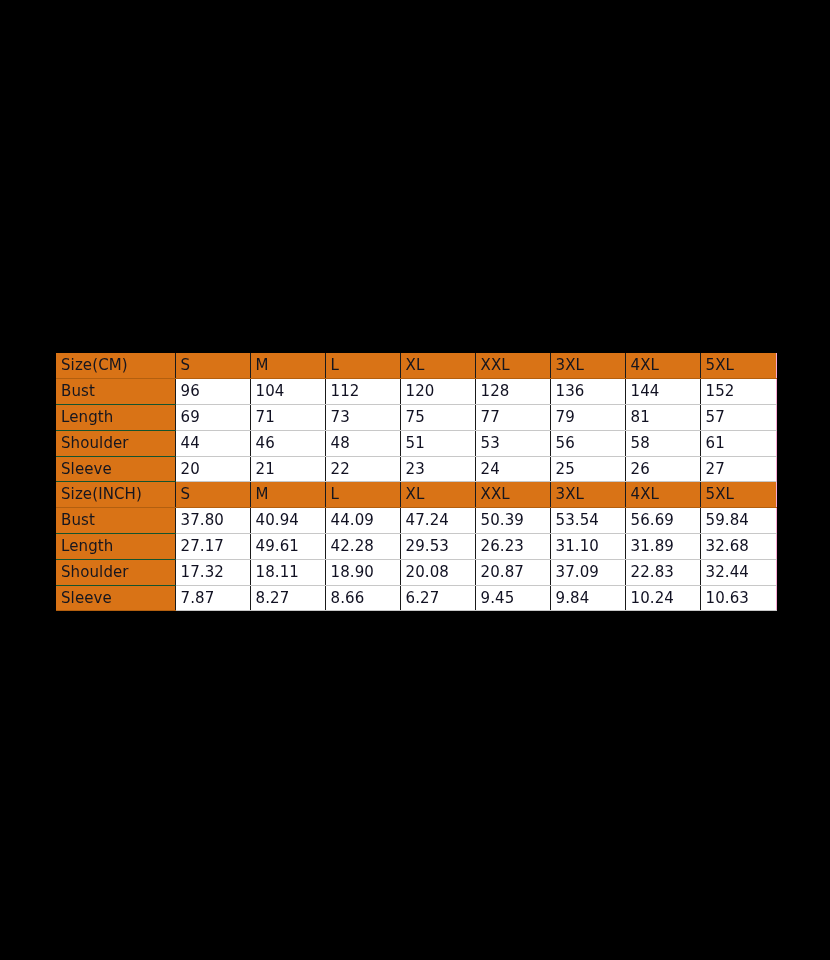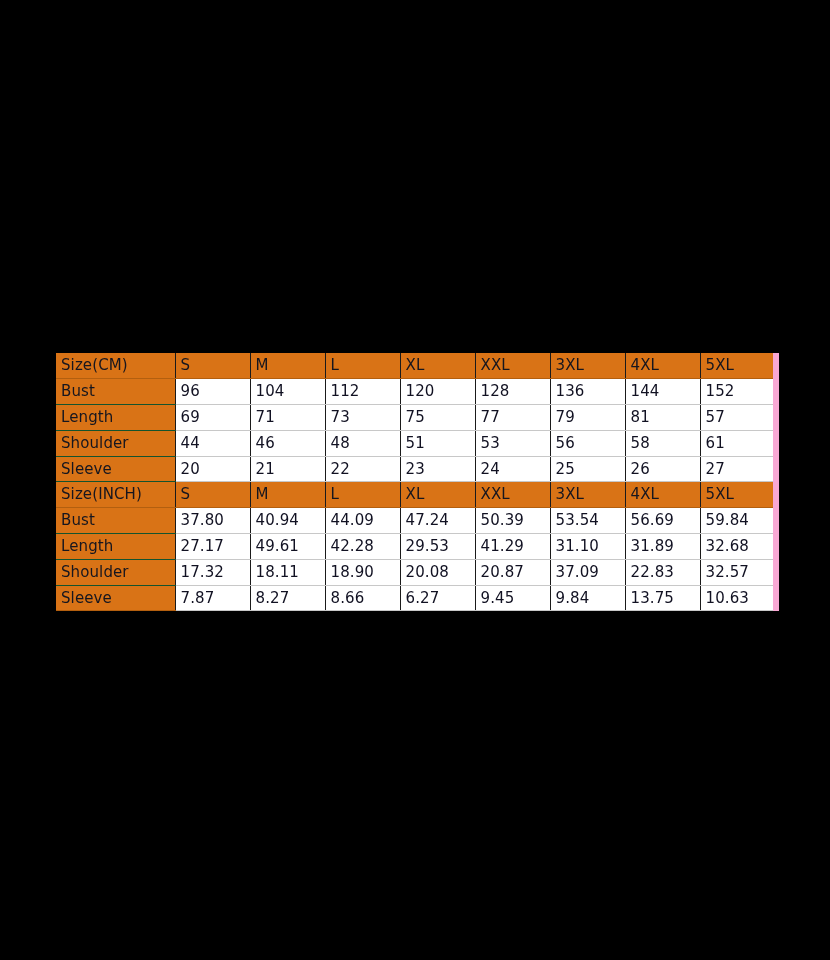--- a/index.html
+++ b/index.html
@@ -63,21 +63,21 @@
     background: #d97316;
     color: #16161f;
     border-bottom: 1px solid #b35f0f;
   }
 
   table.size-chart tr.header-row td.label-cell {
     background: #d97316;
   }
 
   table.size-chart td.last-col {
-    border-right: 6px solid #f9a8d4;
+    border-right: 1px solid #f9a8d4;
   }
 
   table.size-chart tr:last-child td {
     border-bottom: 1px solid #c8c8c8;
   }
   table.size-chart tr:last-child td.label-cell {
     border-bottom: 1px solid #b35f0f;
   }
 </style>
 </head>
@@ -173,42 +173,42 @@
           <td>53.54</td>
           <td>56.69</td>
           <td class="last-col">59.84</td>
         </tr>
         <tr>
           <td class="label-cell">Length</td>
           <td>27.17</td>
           <td>49.61</td>
           <td>42.28</td>
           <td>29.53</td>
-          <td>41.29</td>
+          <td>26.23</td>
           <td>31.10</td>
           <td>31.89</td>
           <td class="last-col">32.68</td>
         </tr>
         <tr>
           <td class="label-cell">Shoulder</td>
           <td>17.32</td>
           <td>18.11</td>
           <td>18.90</td>
           <td>20.08</td>
           <td>20.87</td>
           <td>37.09</td>
           <td>22.83</td>
-          <td class="last-col">32.57</td>
+          <td class="last-col">32.44</td>
         </tr>
         <tr>
           <td class="label-cell">Sleeve</td>
           <td>7.87</td>
           <td>8.27</td>
           <td>8.66</td>
           <td>6.27</td>
           <td>9.45</td>
           <td>9.84</td>
-          <td>13.75</td>
+          <td>10.24</td>
           <td class="last-col">10.63</td>
         </tr>
       </tbody>
   </table>
 </div>
 
 </body></html>

